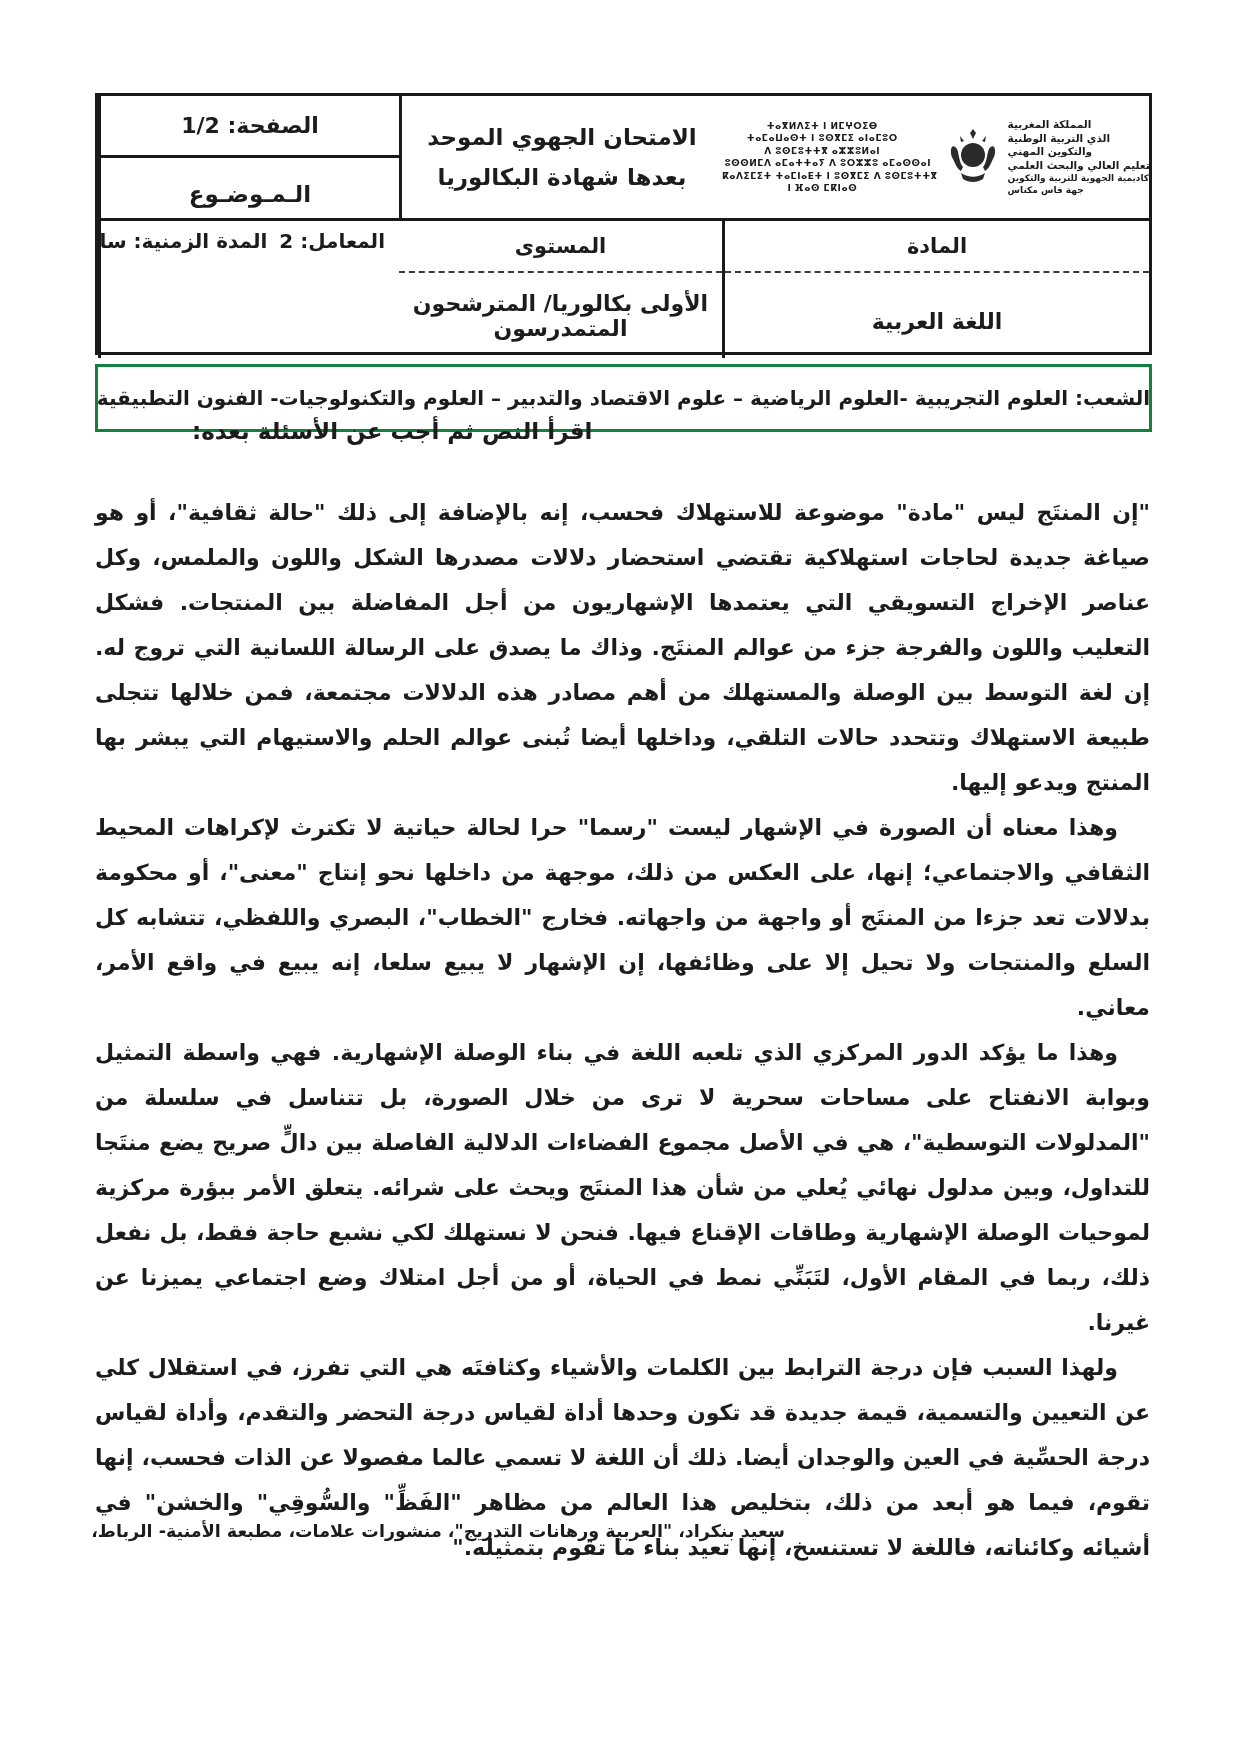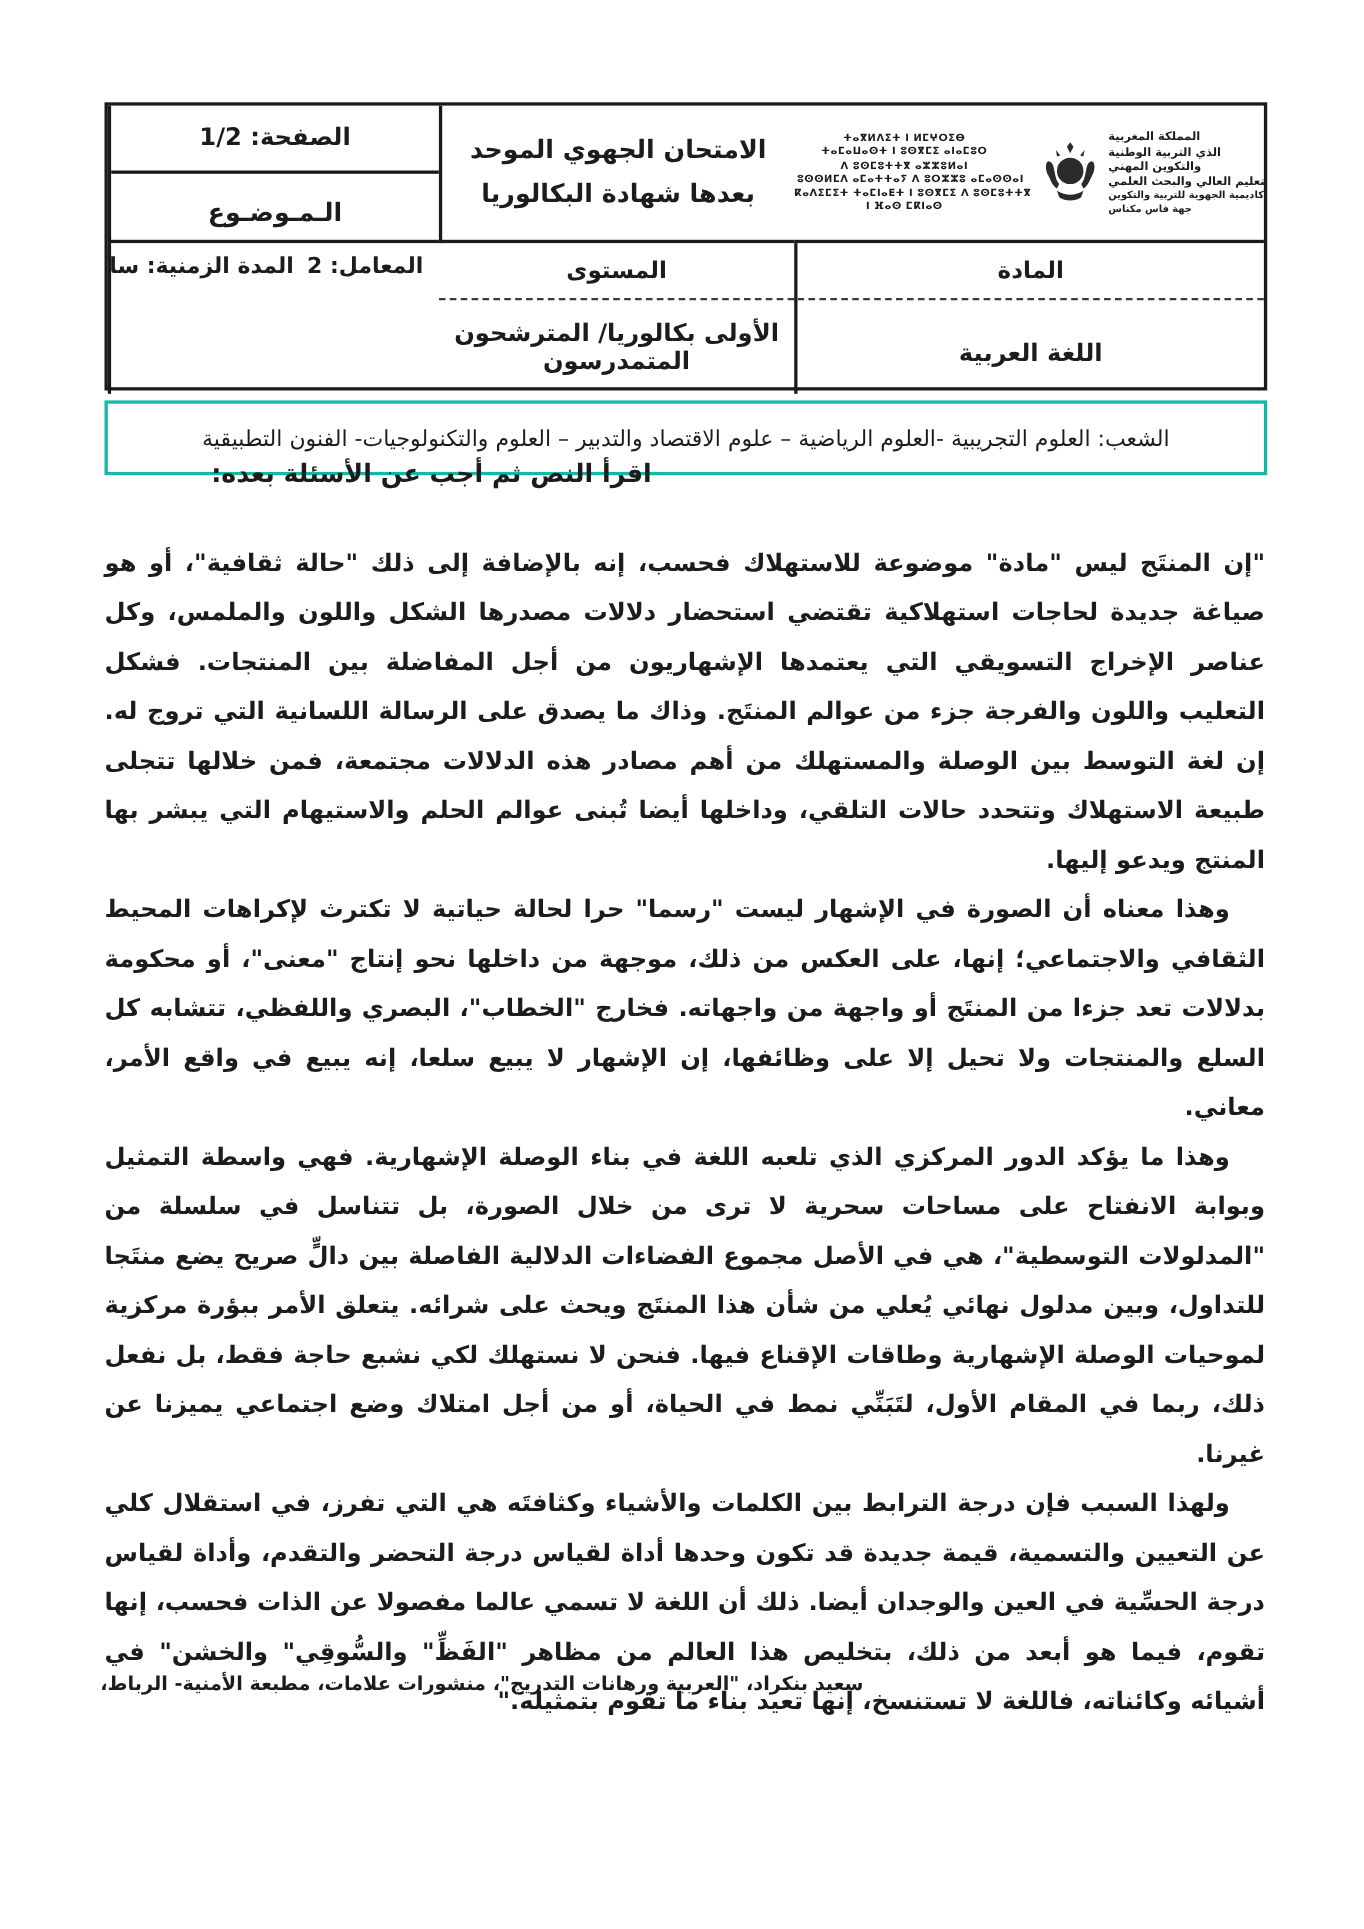--- a/index.html
+++ b/index.html
@@ -45,24 +45,24 @@
   .cell-head { height:52px; display:flex; align-items:center; justify-content:center; font-size:21px; font-weight:bold; border-bottom:2px dashed #3a3a3a; box-sizing:border-box; }
   .cell-value { flex:1; display:flex; align-items:center; justify-content:center; font-size:22px; font-weight:bold; text-align:center; padding:0 6px; }
 
   .info-cell { display:flex; justify-content:space-around; align-items:flex-start; padding:8px 14px; font-size:20px; font-weight:bold; }
   .info-line { white-space:nowrap; }
 
   
   .branches-box {
     position:absolute; right:88px; top:364px;
     width:1057px; height:68px;
-    border:3px solid #14b8a6;
+    border:3px solid #15803d;
     box-sizing:border-box;
     display:flex; align-items:center; justify-content:center;
-    font-size:20px; font-weight:normal;
+    font-size:20px; font-weight:bold;
     background:#fff;
     padding:0 10px;
     white-space:nowrap;
   }
 
   
   .instruction {
     position:absolute; left:192px; top:418px;
     font-size:23px; font-weight:bold;
     direction:rtl;

